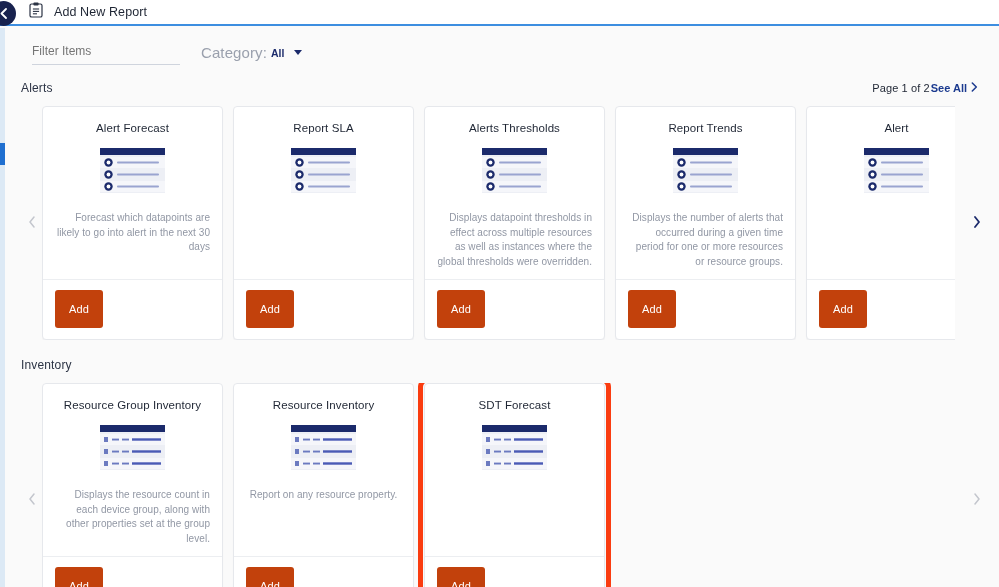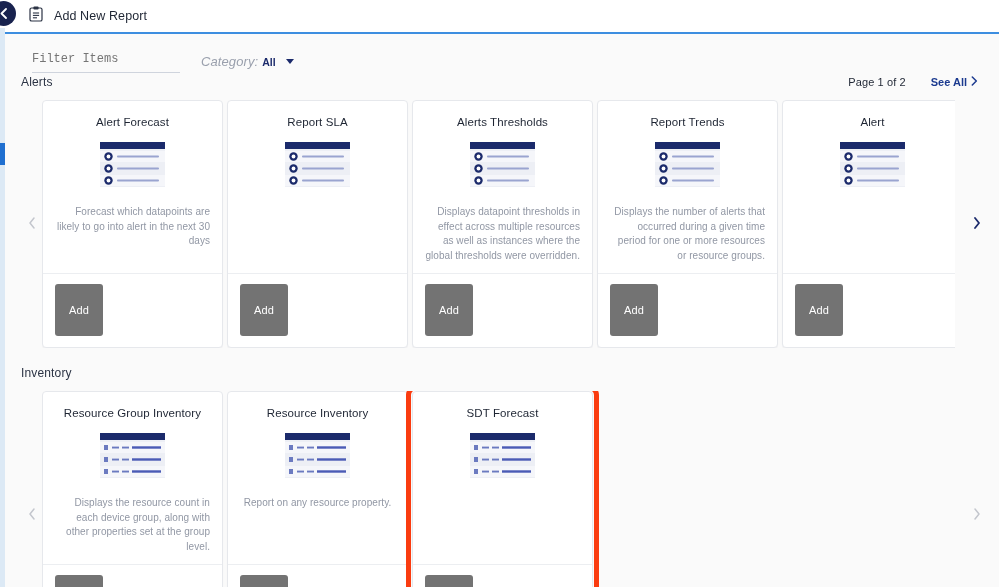--- a/index.html
+++ b/index.html
@@ -9,21 +9,21 @@
     height: 587px;
     overflow: hidden;
     background: #fafafa;
     font-family: "Liberation Sans", sans-serif;
     -webkit-font-smoothing: antialiased;
   }
 
   
   .topbar {
     position: relative;
-    height: 34px;
+    height: 26px;
     background: #ffffff;
     border-bottom: 2px solid #3d8ee0;
     display: flex;
     align-items: center;
   }
   .back-button {
     position: absolute;
     left: -9px;
     top: 1px;
     width: 25px;
@@ -95,68 +95,67 @@
     display: flex;
     align-items: flex-end;
     margin-top: 18px;
     padding-left: 11px;
   }
   .filter-input {
     width: 148px;
     border: none;
     border-bottom: 1px solid #cfd4dd;
     background: transparent;
-    font-family: Liberation Mono, monospace;
+    font-family: Liberation Sans, sans-serif;
     font-size: 12px;
     color: #5a6275;
     padding: 0 0 6px 0;
     outline: none;
   }
   .filter-input::placeholder { color: #6d748a8; opacity: 1; }
 
   .category-box {
     display: flex;
     align-items: center;
     margin-left: 21px;
     padding-bottom: 4px;
     cursor: pointer;
   }
   .category-label {
-    font-size: 13px;
+    font-size: 15px;
     color: #9aa0ad;
     letter-spacing: .1px;
-    font-style: italic;
   }
   .category-value {
     font-size: 10.5px;
     color: #1b2a6b;
     font-weight: bold;
     margin-left: 4px;
   }
   .caret {
     margin-left: 10px;
     width: 0; height: 0;
     border-left: 4.5px solid transparent;
     border-right: 4.5px solid transparent;
     border-top: 5px solid #1b2a6b;
   }
 
   
-  .group { }
+  .group { margin-top: 14px; }
   .group-head {
     display: flex;
     align-items: center;
     justify-content: space-between;
     padding-right: 21px;
     height: 18px;
   }
   .pager {
     display: flex;
     align-items: center;
-    gap: 25px;
+    gap: 1px;
   }
   .pager-text {
     font-size: 11px;
     color: #1e2533;
     letter-spacing: .1px;
   }
   .see-all {
     display: flex;
     align-items: center;
     gap: 4px;
@@ -178,21 +177,21 @@
     flex: 0 0 21px;
     display: flex;
     align-items: center;
     justify-content: center;
     cursor: pointer;
     user-select: none;
   }
   .arrow.right { width: 44px; flex: 0 0 44px; }
   .cards {
     display: flex;
-    gap: 4px;
+    gap: 10px;
     flex: 1 1 auto;
     overflow: hidden;
   }
 
   .card {
     position: relative;
     width: 181px;
     flex: 0 0 181px;
     background: #ffffff;
     border: 1px solid #e6e8ec;
@@ -230,28 +229,28 @@
     color: #9197a4;
     text-align: right;
     letter-spacing: .05px;
   }
   .card-footer {
     border-top: 1px solid #eceef1;
     padding: 10px 12px 11px 12px;
   }
   .add-button {
     display: inline-block;
-    background: #737373;
+    background: #c2410c;
     color: #ffffff;
     font-family: "Liberation Sans", sans-serif;
     font-size: 11px;
     letter-spacing: .2px;
     border: none;
     border-radius: 3px;
-    padding: 20px 14px;
+    padding: 13px 14px;
     cursor: pointer;
   }
 
   .group-inventory { margin-top: 16px; }
 </style>
 </head>
 <body>
 
 <div class="topbar">
   <div class="back-button">

